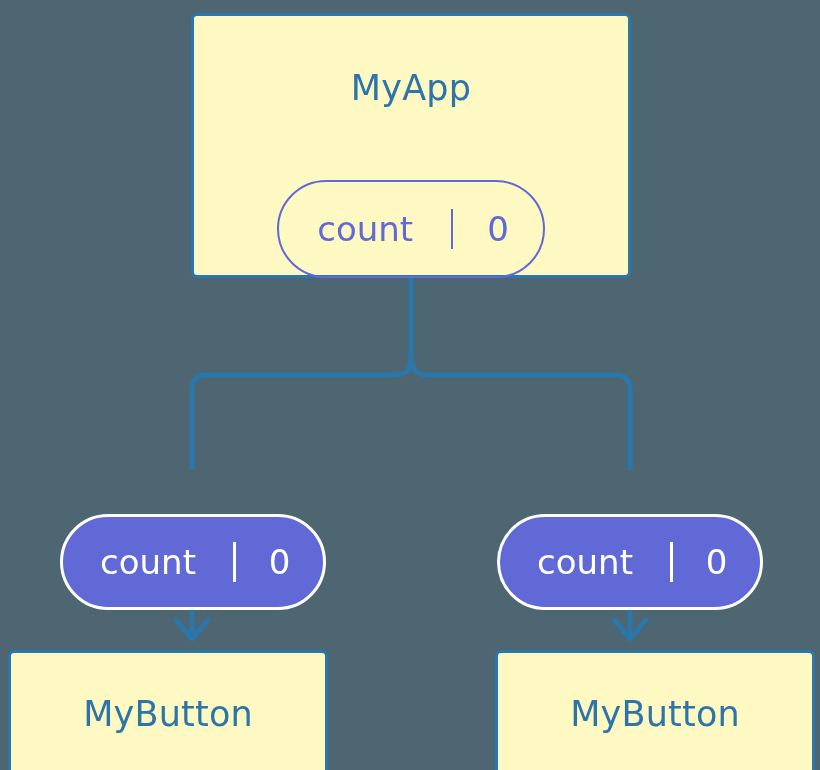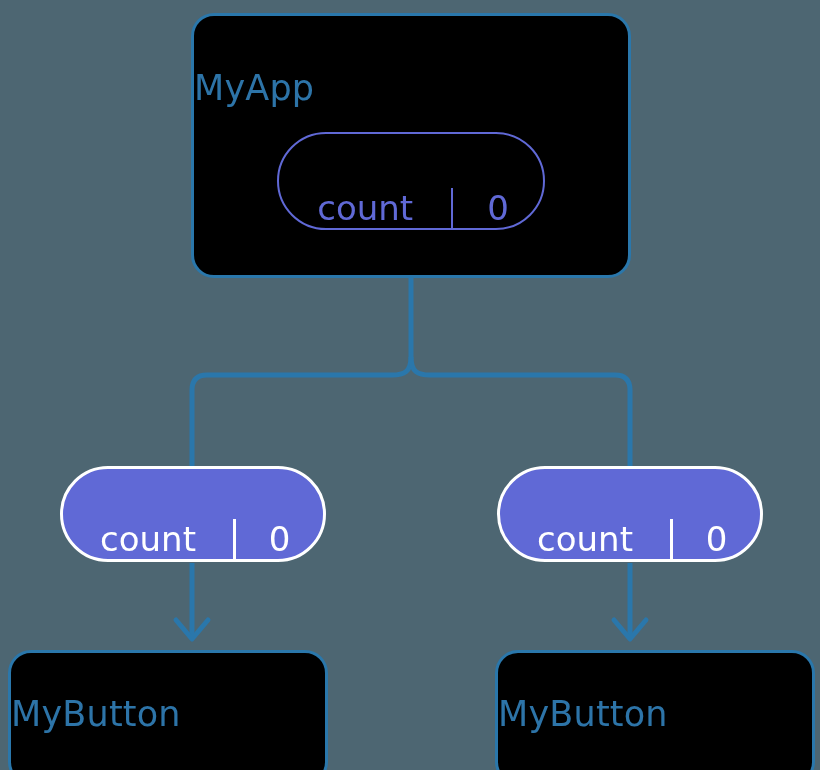--- a/index.html
+++ b/index.html
@@ -25,25 +25,26 @@
     top: 0;
     width: 820px;
     height: 770px;
     pointer-events: none;
   }
 
   
   .node-box {
     position: absolute;
     box-sizing: border-box;
-    background: #000000;
+    background: #fef9c3;
     border: 3px solid #2a77ab;
-    border-radius: 23px;
+    border-radius: 6px;
     display: flex;
     flex-direction: column;
+    align-items: center;
   }
   .node-title {
     color: #2d74a8;
     font-size: 35px;
     font-weight: 400;
     letter-spacing: 0.2px;
     white-space: nowrap;
   }
 
   
@@ -54,23 +55,24 @@
     height: 265px;
     justify-content: flex-start;
     padding-top: 52px;
   }
 
   
   .pill {
     position: absolute;
     box-sizing: border-box;
     display: flex;
-    align-items: flex-end;
+    align-items: center;
     border-radius: 999px;
     overflow: hidden;
+    margin-top: 48px;
   }
   .pill .pill-key,
   .pill .pill-val {
     display: flex;
     align-items: center;
     justify-content: center;
     font-size: 34px;
     font-weight: 400;
     white-space: nowrap;
     box-sizing: border-box;

